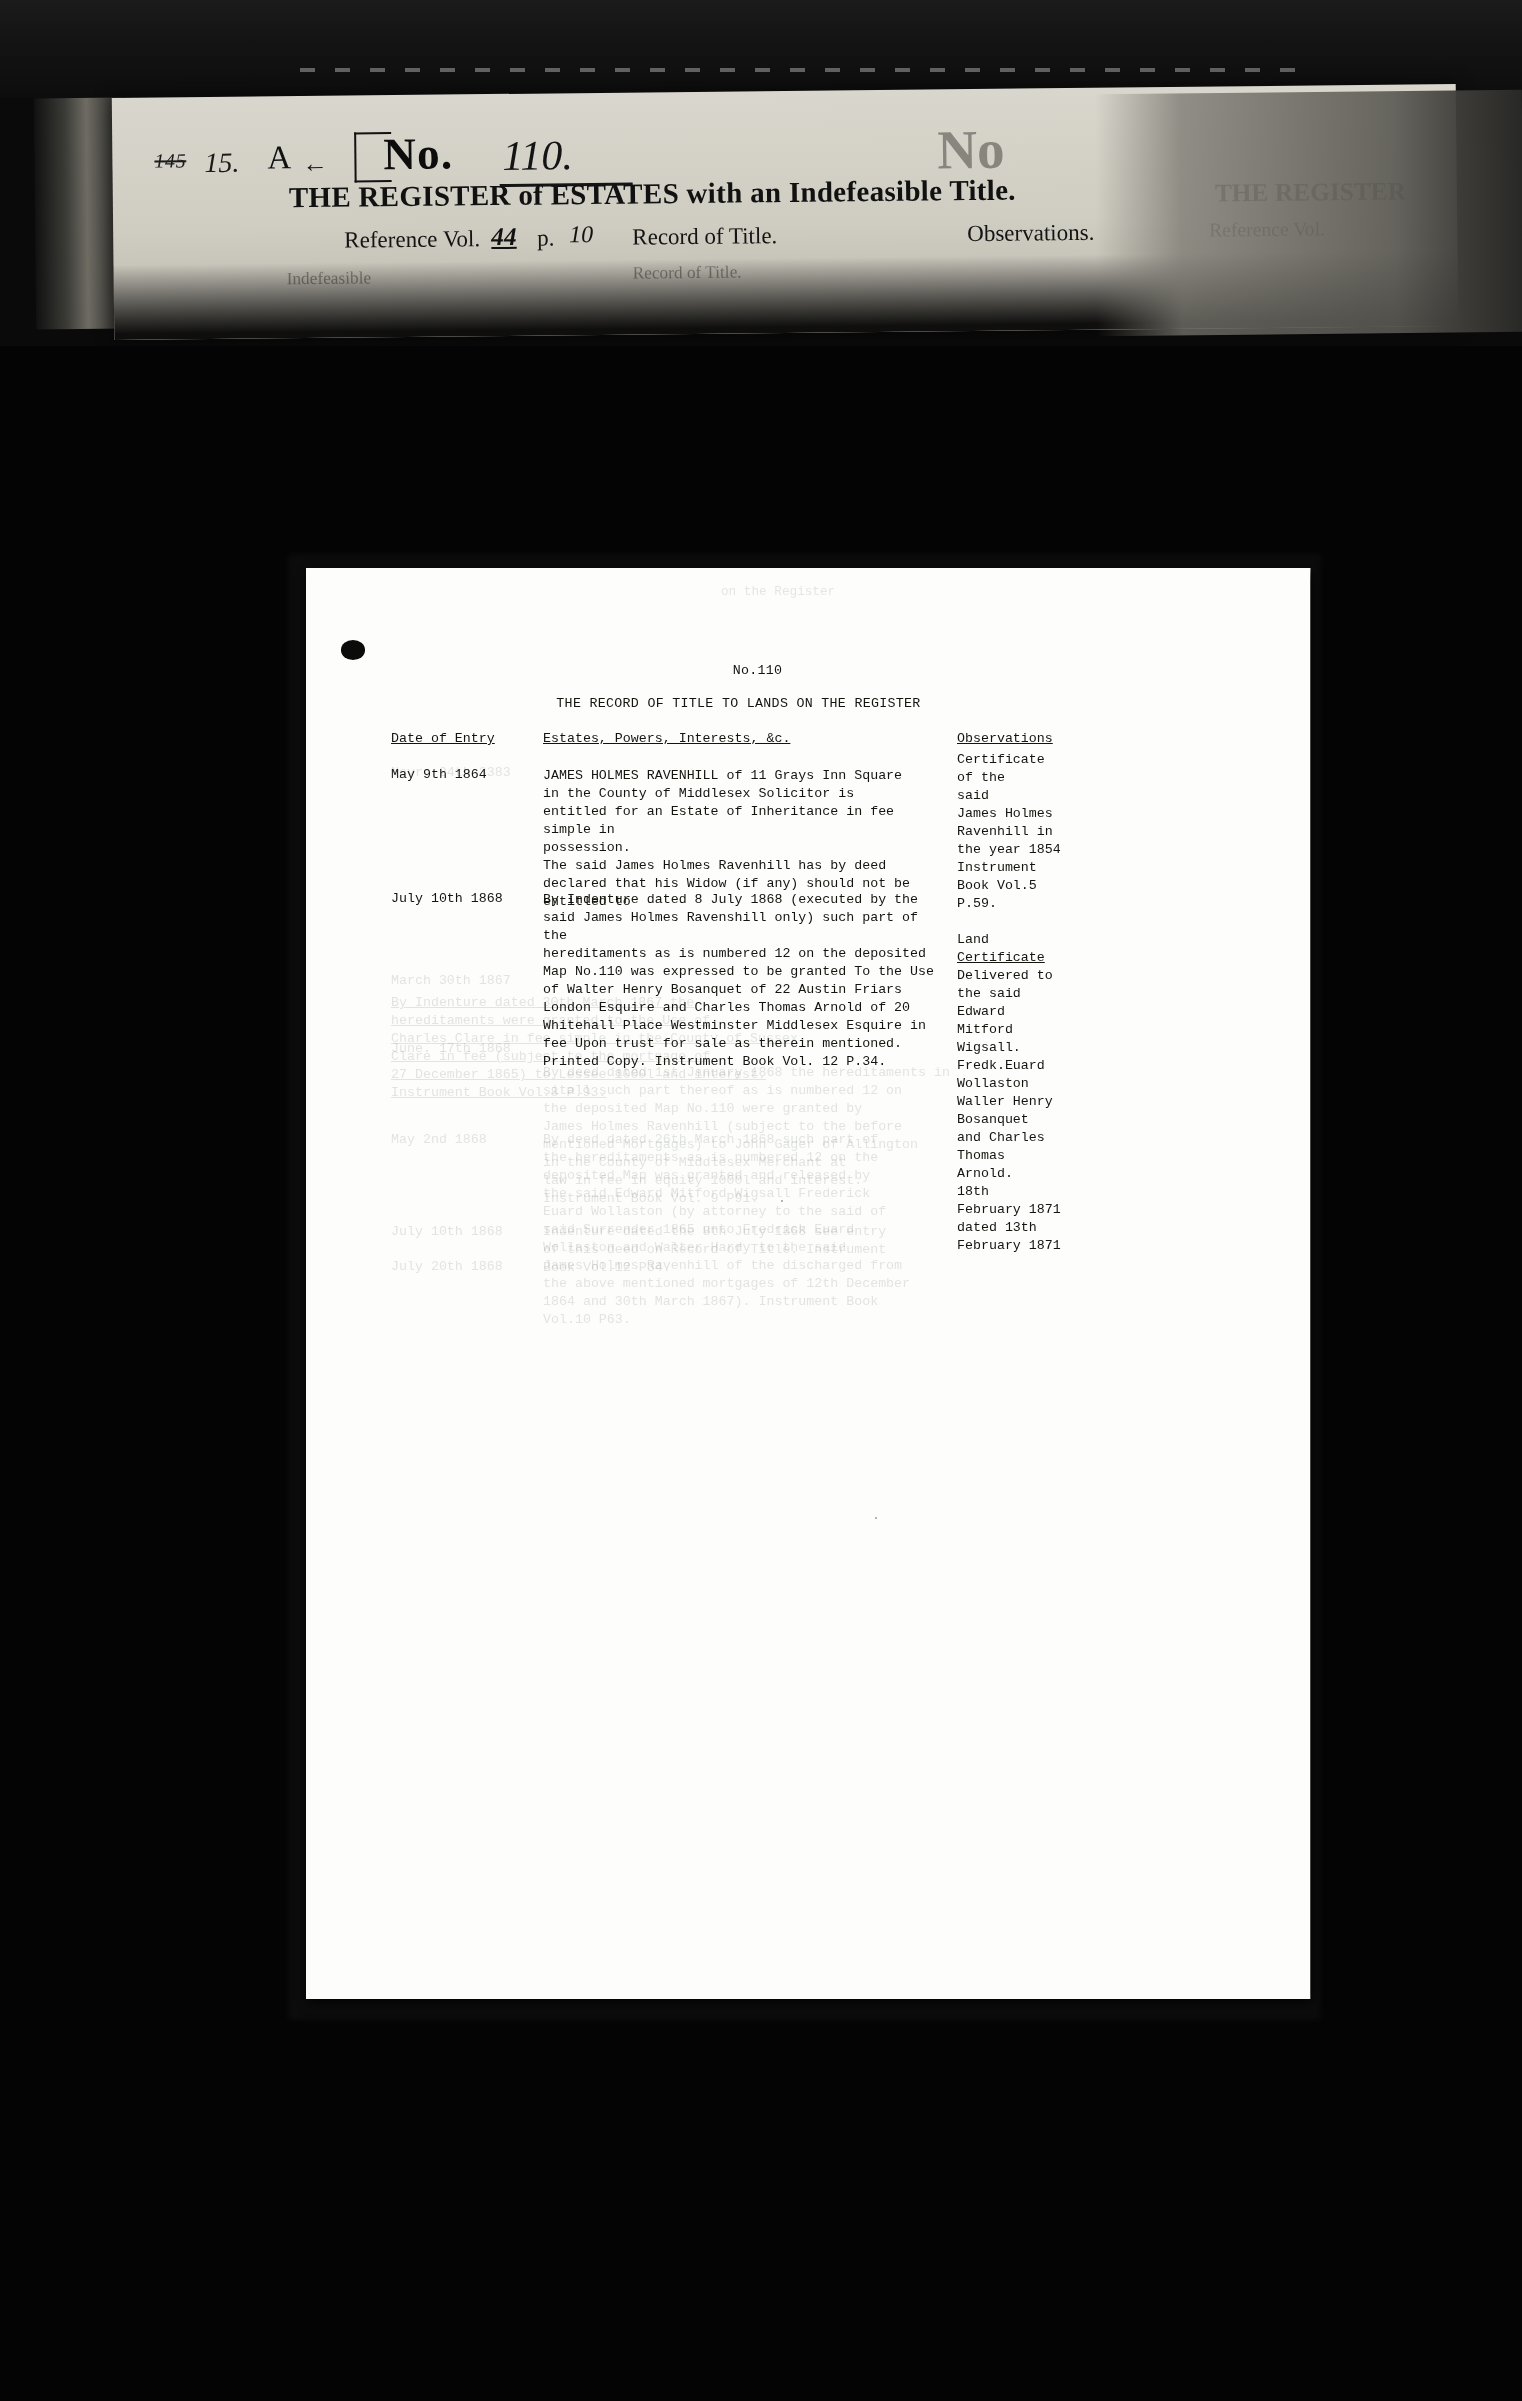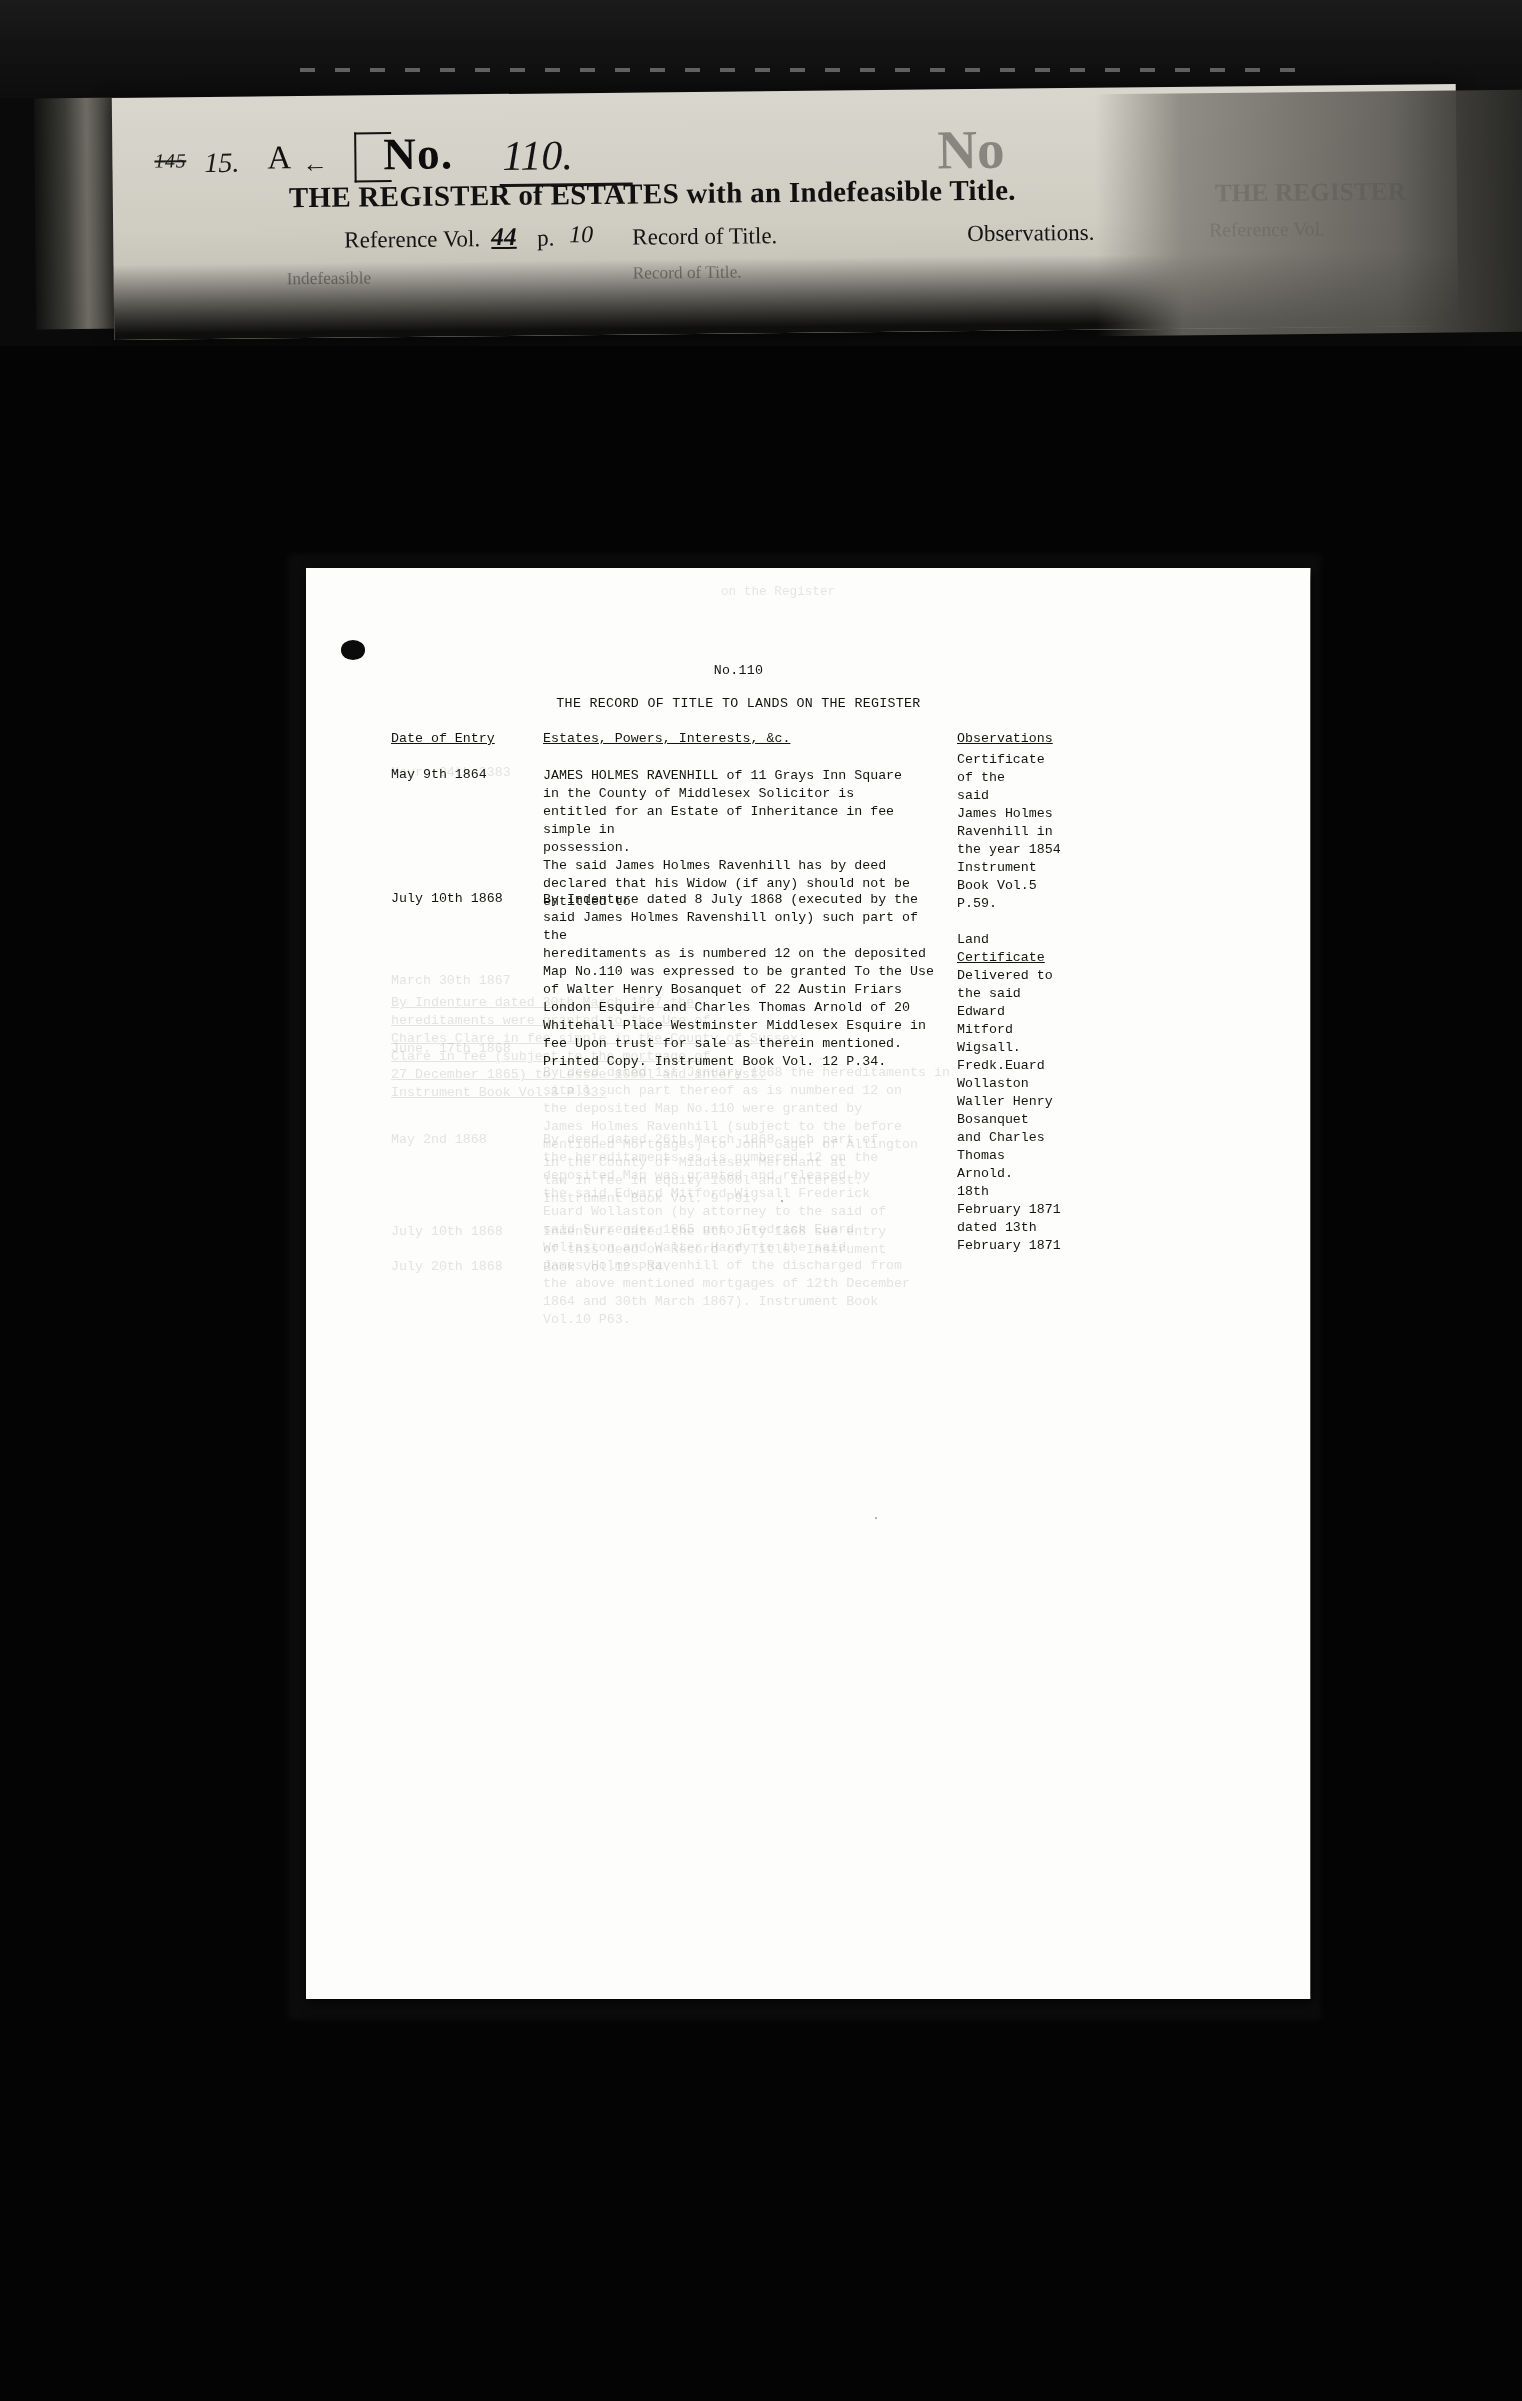--- a/index.html
+++ b/index.html
@@ -247,20 +247,21 @@
     font-family: "Liberation Mono", monospace;
     color: #15140f;
   }
   #doc-no {
     position: absolute;
     left: 0; top: 95px;
     width: 865px;
     text-align: center;
     font-size: 13.3px;
     letter-spacing: 0.3px;
+    padding-left: 19px;
   }
   #doc-title {
     position: absolute;
     left: 0; top: 128px;
     width: 865px;
     text-align: center;
     font-size: 13.3px;
     letter-spacing: 0.3px;
   }
   .col-head {

